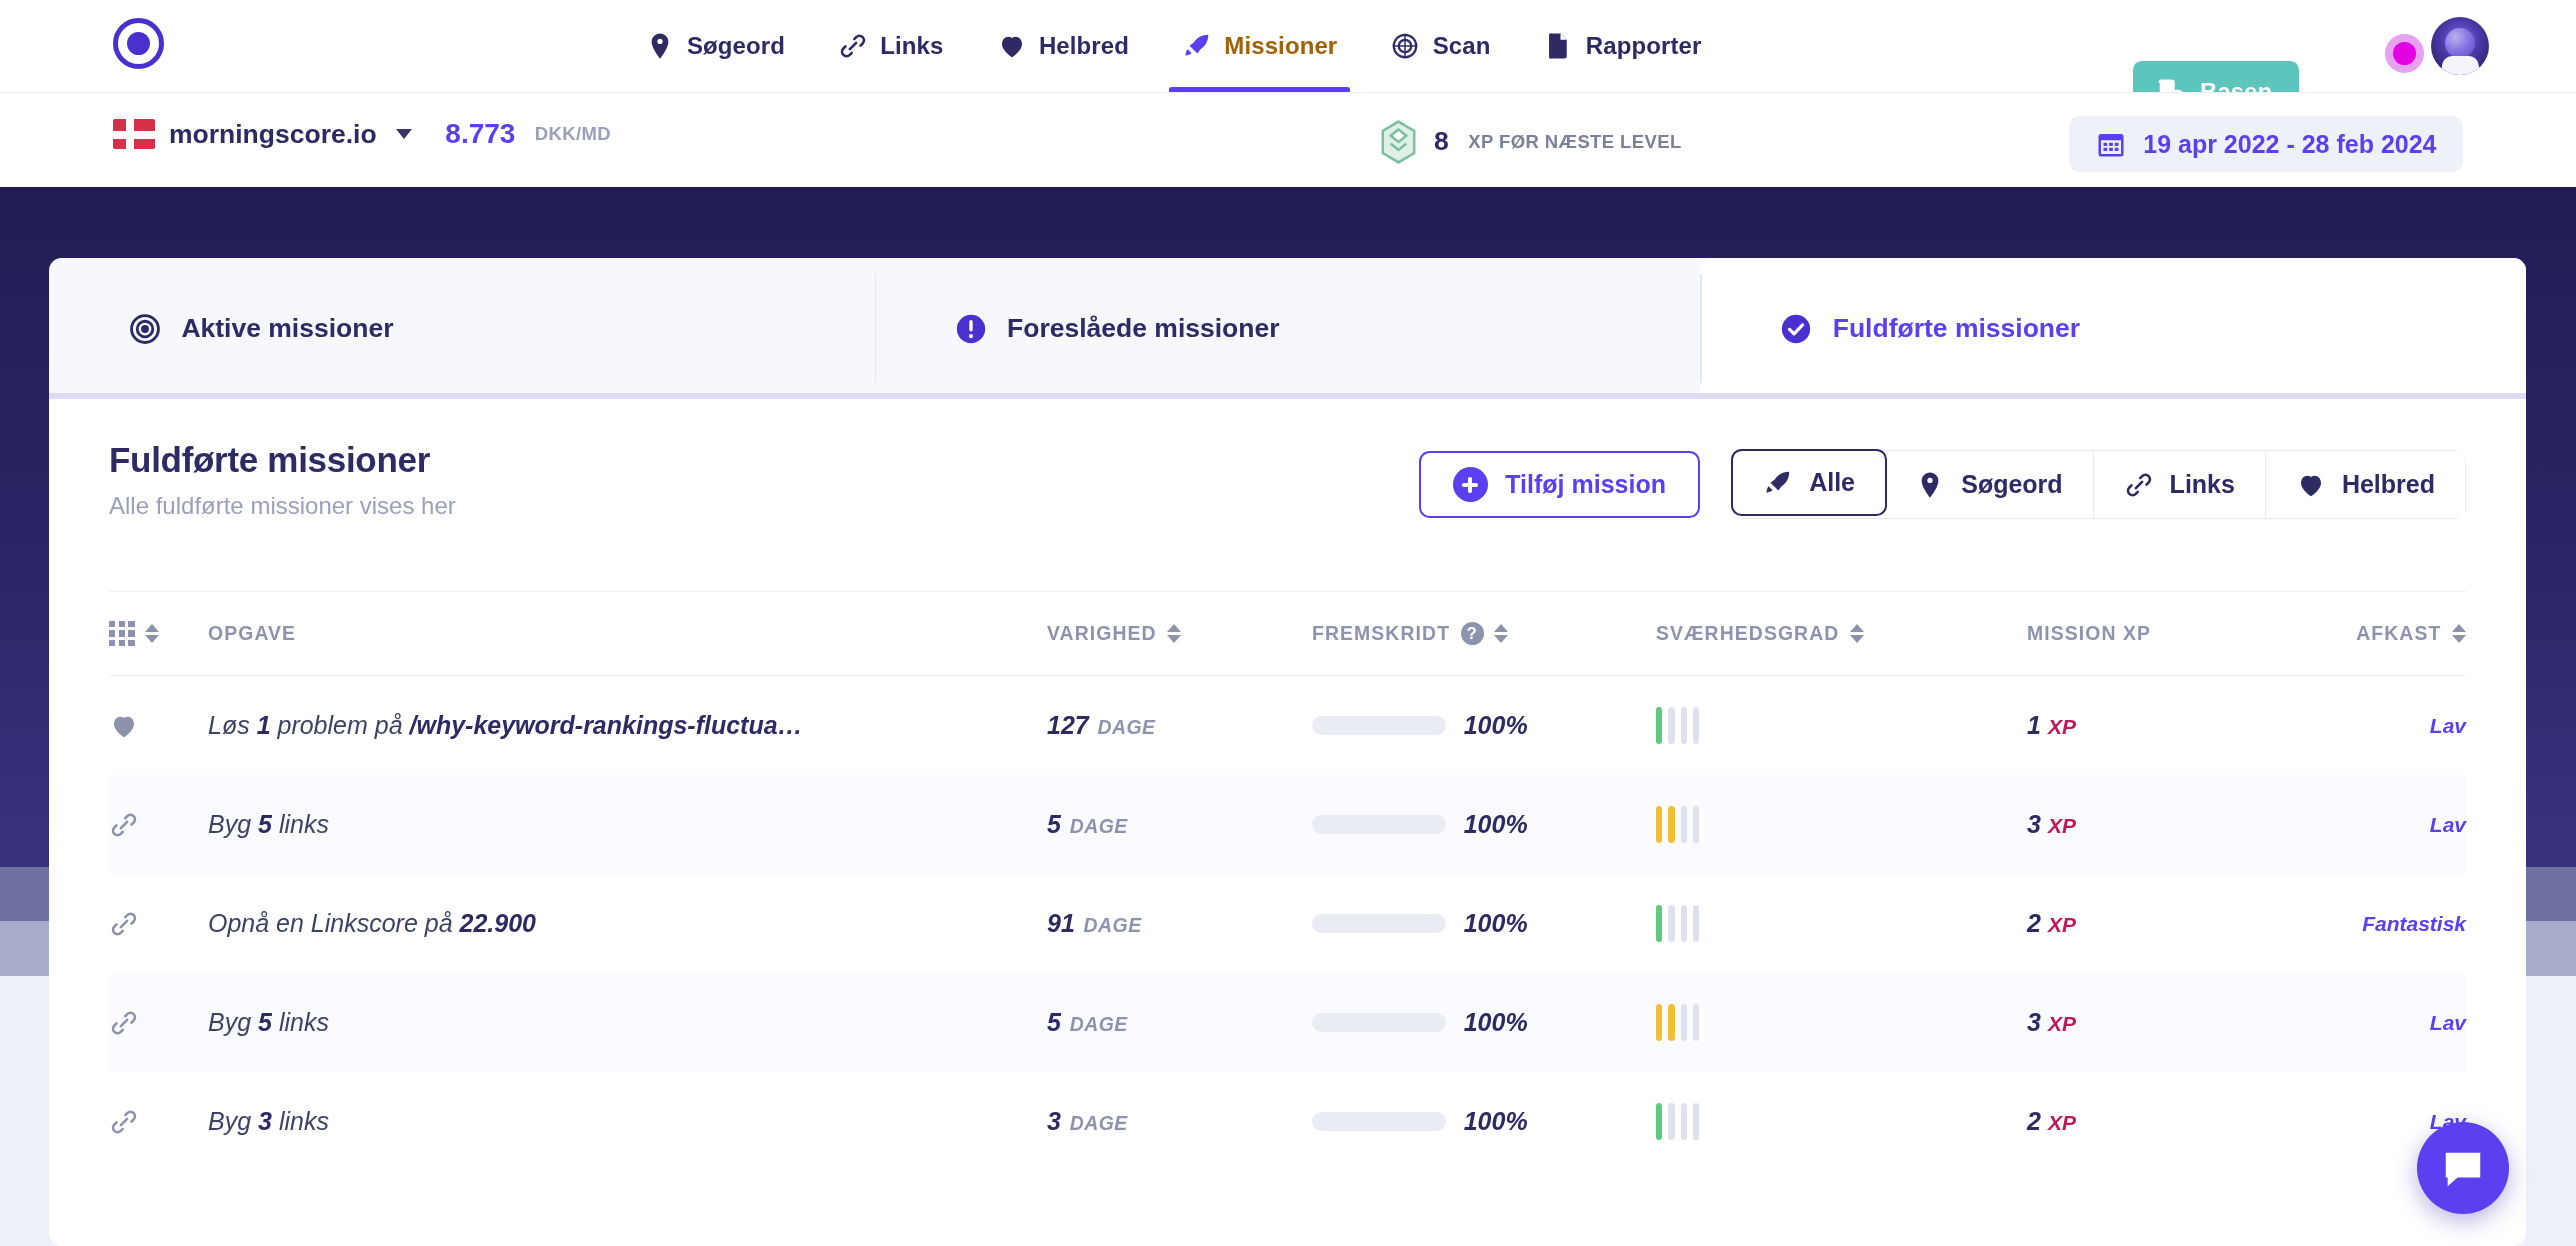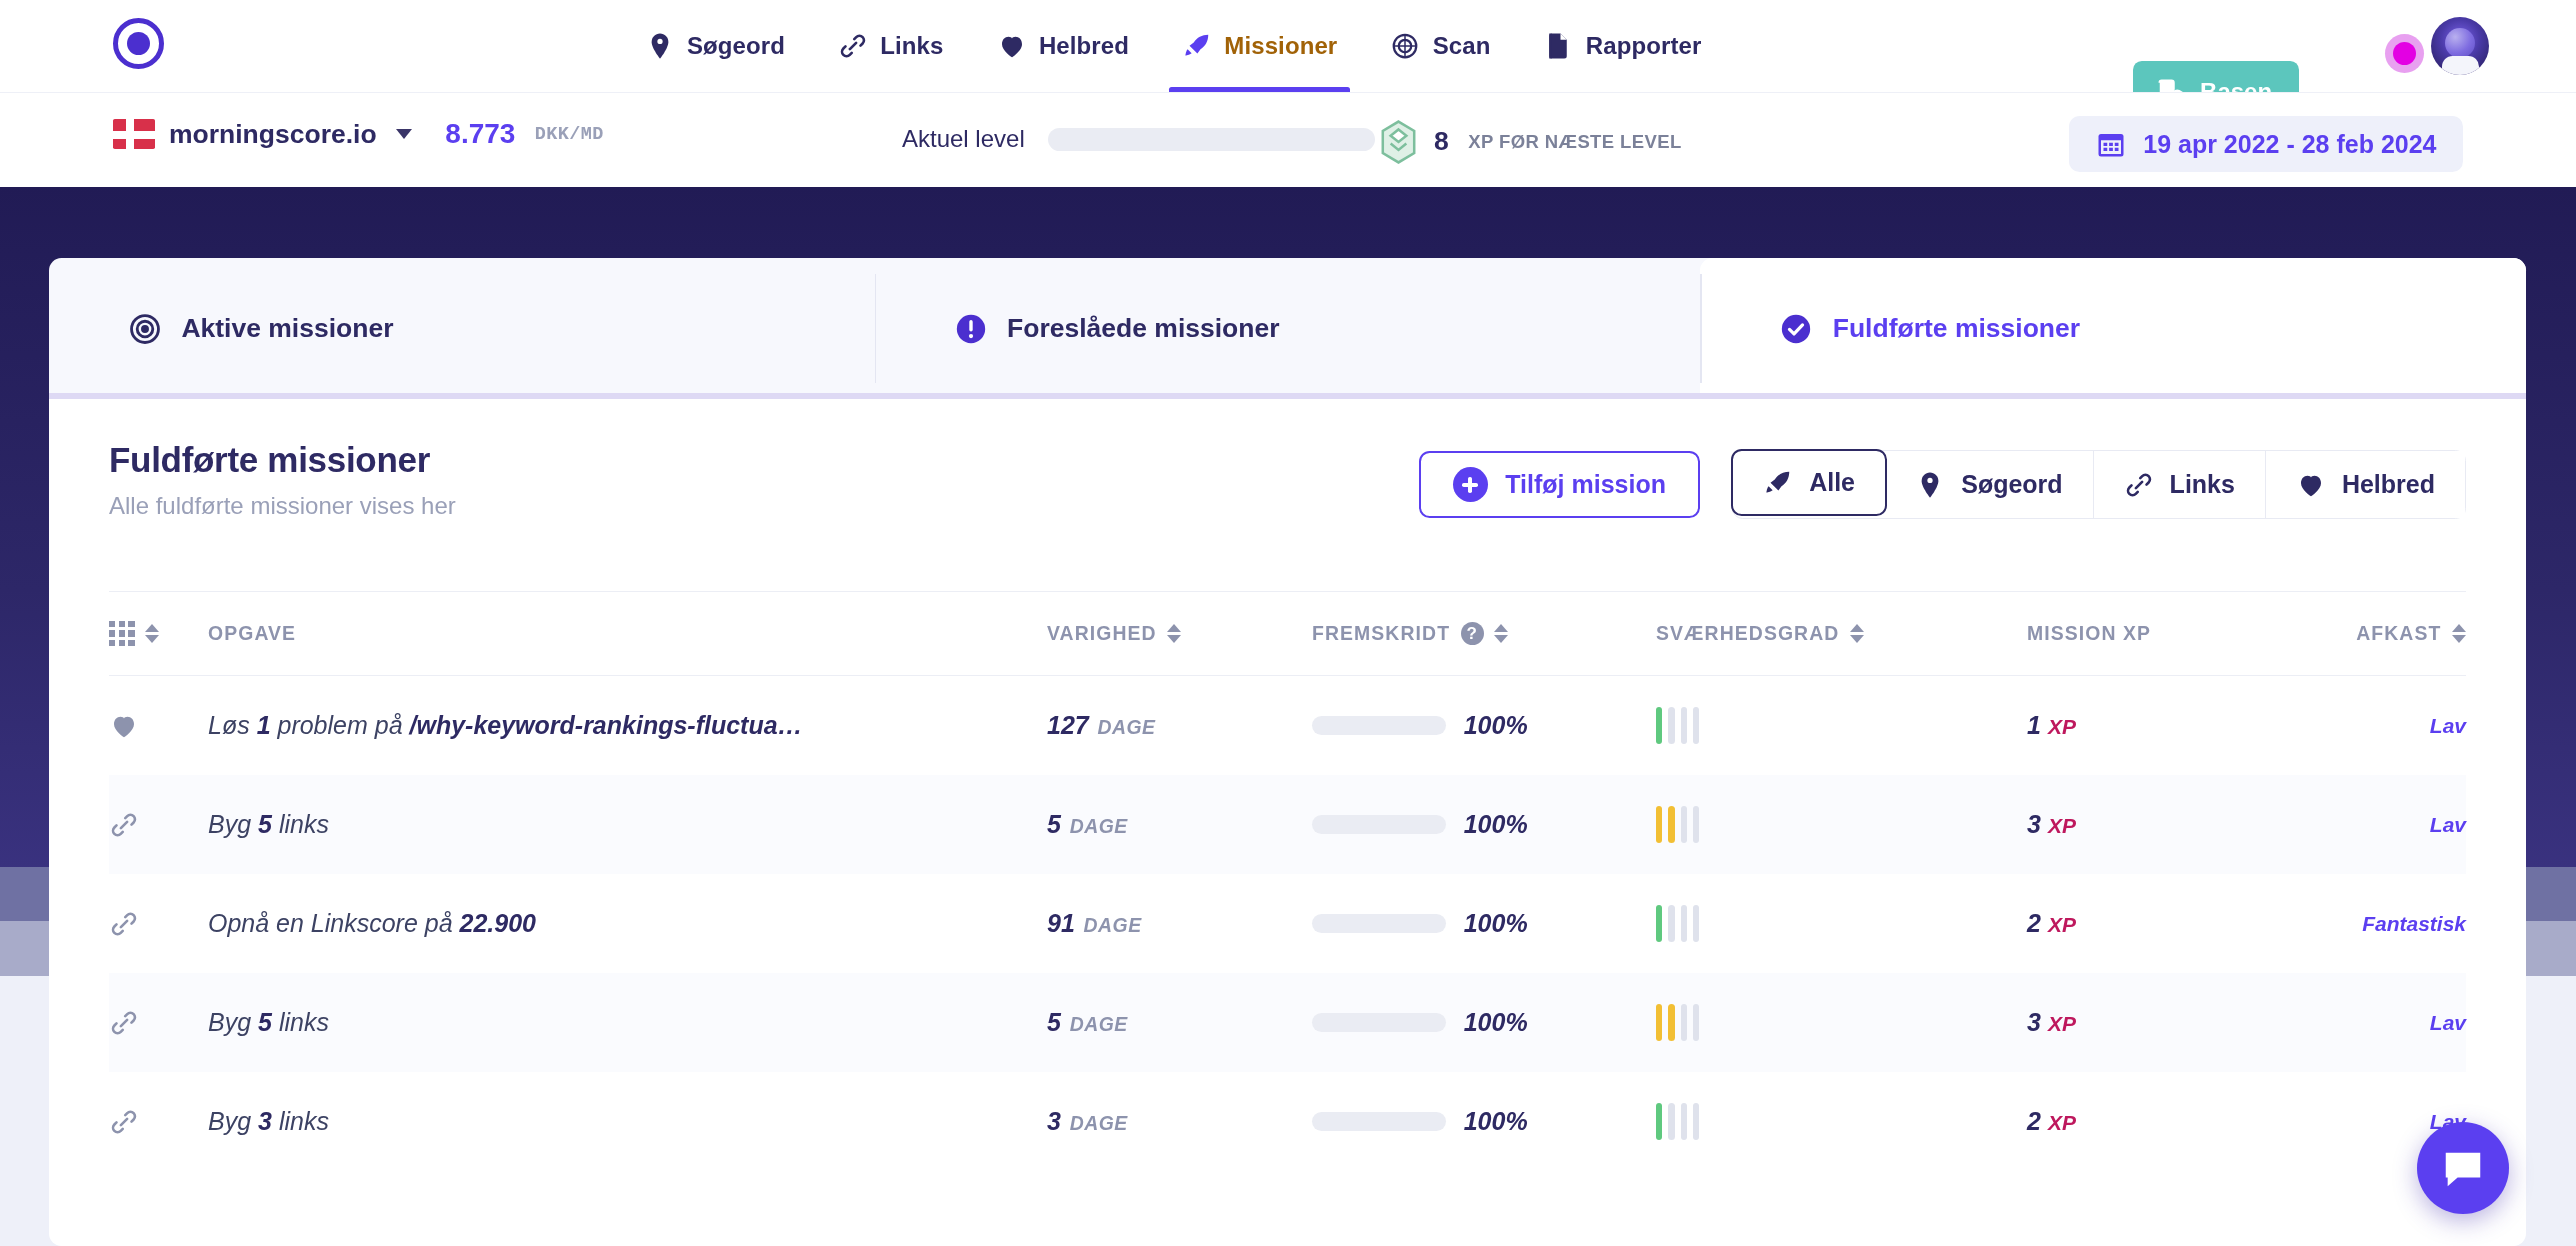--- a/index.html
+++ b/index.html
@@ -76,21 +76,21 @@
     position: absolute; top: 92px; left: 0; width: 2576px; height: 95px;
     background: #ffffff; border-top: 1.8px solid #eef0f7;
   }
   .site-block { position: absolute; left: 113px; top: 25px; display: flex; align-items: center; gap: 14px; }
   .flag { width: 42px; height: 30px; position: relative; border-radius: 1.8px; overflow: hidden; background: #d8304a; }
   .flag .v { position: absolute; left: 13.2px; top: 0; width: 8px; height: 100%; background: #fff; }
   .flag .h { position: absolute; left: 0; top: 11.5px; width: 100%; height: 8px; background: #fff; }
   .site-name { font-size: 26.5px; font-weight: 700; color: #2e2a63; }
   .caret-down { width: 0; height: 0; border-left: 8.8px solid transparent; border-right: 8.8px solid transparent; border-top: 10.6px solid #3a3568; margin-left: 5.3px; cursor: pointer; }
   .price { font-size: 28px; font-weight: 700; color: #5b3ff0; margin-left: 19.4px; }
-  .price-unit { font-size: 18.5px; font-weight: 700; color: #9aa0b8; margin-left: 5.3px; letter-spacing: 0.4px; font-family: Liberation Mono, monospace; }
+  .price-unit { font-size: 18.5px; font-weight: 700; color: #9aa0b8; margin-left: 5.3px; letter-spacing: 0.4px; }
 
   .level-block { position: absolute; left: 902px; top: 32px; display: flex; align-items: center; gap: 23px; }
   .level-label { font-size: 24px; color: #2e2a63; font-weight: 400; }
   .level-track { width: 327px; height: 23px; border-radius: 11.5px; background: #eaecf3; overflow: hidden; }
   .level-fill { height: 100%; border-radius: 11.5px; background: #5b3ff0; }
 
   .xp-block { position: absolute; left: 1379px; top: 26.5px; display: flex; align-items: center; gap: 16px; }
   .xp-num { font-size: 26.5px; font-weight: 700; color: #2e2a63; }
   .xp-text { font-size: 18.5px; font-weight: 700; color: #7b8199; letter-spacing: 0.4px; margin-left: 3.5px; }
 
@@ -341,26 +341,20 @@
     <span class="flag">
         <i class="v"></i>
         <i class="h"></i>
       </span>
     <span class="site-name">morningscore.io</span>
     <span class="caret-down"></span>
     <span class="price">8.773</span>
     <span class="price-unit">DKK/MD</span>
   </div>
 
-  <div class="level-block">
-    <span class="level-label">Aktuel level</span>
-    <span class="level-track">
-      <span class="level-fill" id="level-fill" style="width: 36%;"></span>
-    </span>
-  </div>
 
   <div class="xp-block">
     <span class="nav-icon" style="width:39px;height:44px">
       <svg viewBox="0 0 24 28" style="width:39px;height:44px" fill="none" stroke="#7dbf9d" stroke-width="1.6">
         <path d="M12 1l10 6v14l-10 6L2 21V7z" fill="#dff0e6"></path>
         <path d="M12 6l5 4-5 4-5-4z" fill="#fff"></path>
         <path d="M7 15l5 4 5-4"></path>
       </svg>
     </span>
     <span class="xp-num">8</span>

